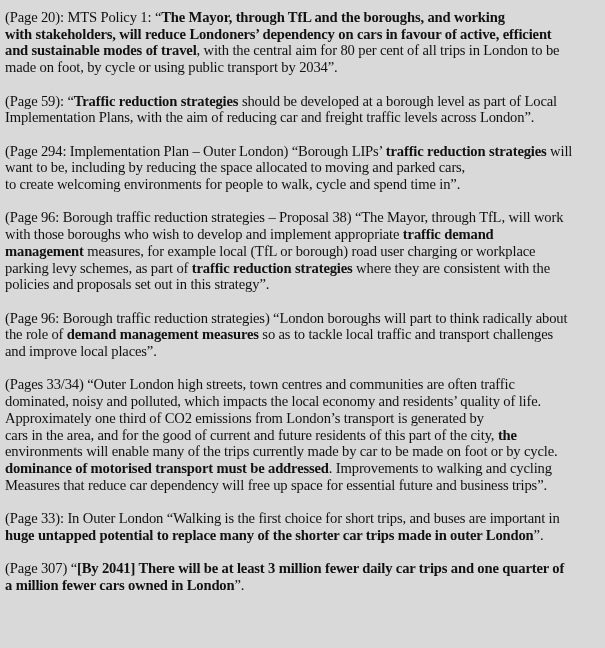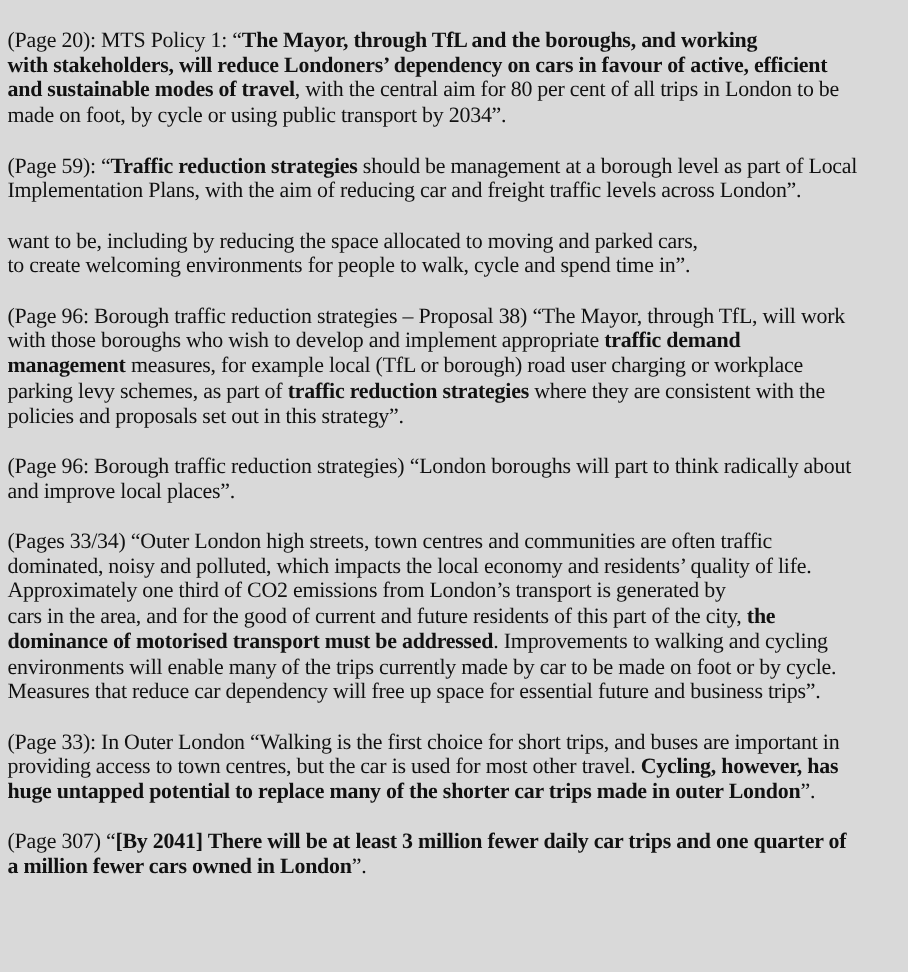--- a/index.html
+++ b/index.html
@@ -3,21 +3,21 @@
   <meta charset="utf-8">
   <style>
     html, body { margin: 0; padding: 0; }
     body {
       width: 605px; height: 648px; overflow: hidden;
       background: #d9d9d9;
       color: #111111;
       font-family: "Liberation Serif", "DejaVu Serif", serif;
     }
     .doc {
-      padding: 19px 0 0 5px;
+      padding: 9px 0 0 5px;
       width: 600px;
       box-sizing: border-box;
     }
     .para {
       margin: 0 0 16.7px 0;
       font-size: 14.6px;
       line-height: 16.7px;
       letter-spacing: -0.15px;
       white-space: normal;
     }
@@ -28,49 +28,50 @@
 <body>
 
 <div class="doc" id="doc">
     <p class="para">
       <span class="line"><span>(Page 20): MTS Policy 1: “</span><b>The Mayor, through TfL and the boroughs, and working</b></span>
       <span class="line"><b>with stakeholders, will reduce Londoners’ dependency on cars in favour of active, efficient</b></span>
       <span class="line"><b>and sustainable modes of travel</b><span>, with the central aim for 80 per cent of all trips in London to be</span></span>
       <span class="line"><span>made on foot, by cycle or using public transport by 2034”.</span></span>
     </p>
     <p class="para">
-      <span class="line"><span>(Page 59): “</span><b>Traffic reduction strategies</b><span> should be management at a borough level as part of Local</span></span>
+      <span class="line"><span>(Page 59): “</span><b>Traffic reduction strategies</b><span> should be developed at a borough level as part of Local</span></span>
       <span class="line"><span>Implementation Plans, with the aim of reducing car and freight traffic levels across London”.</span></span>
     </p>
     <p class="para">
+      <span class="line"><span>(Page 294: Implementation Plan – Outer London) “Borough LIPs’ </span><b>traffic reduction strategies</b><span> will</span></span>
       <span class="line"><span>want to be, including by reducing the space allocated to moving and parked cars,</span></span>
       <span class="line"><span>to create welcoming environments for people to walk, cycle and spend time in”.</span></span>
     </p>
     <p class="para">
       <span class="line"><span>(Page 96: Borough traffic reduction strategies – Proposal 38) “The Mayor, through TfL, will work</span></span>
       <span class="line"><span>with those boroughs who wish to develop and implement appropriate </span><b>traffic demand</b></span>
       <span class="line"><b>management</b><span> measures, for example local (TfL or borough) road user charging or workplace</span></span>
       <span class="line"><span>parking levy schemes, as part of </span><b>traffic reduction strategies</b><span> where they are consistent with the</span></span>
       <span class="line"><span>policies and proposals set out in this strategy”.</span></span>
     </p>
     <p class="para">
       <span class="line"><span>(Page 96: Borough traffic reduction strategies) “London boroughs will part to think radically about</span></span>
+      <span class="line"><span>the role of </span><b>demand management measures</b><span> so as to tackle local traffic and transport challenges</span></span>
       <span class="line"><span>and improve local places”.</span></span>
     </p>
     <p class="para">
       <span class="line"><span>(Pages 33/34) “Outer London high streets, town centres and communities are often traffic</span></span>
       <span class="line"><span>dominated, noisy and polluted, which impacts the local economy and residents’ quality of life.</span></span>
       <span class="line"><span>Approximately one third of CO2 emissions from London’s transport is generated by</span></span>
       <span class="line"><span>cars in the area, and for the good of current and future residents of this part of the city, </span><b>the</b></span>
+      <span class="line"><span>environments will enable many of the trips currently made by car to be made on foot or by cycle.</span></span>
       <span class="line"><b>dominance of motorised transport must be addressed</b><span>. Improvements to walking and cycling</span></span>
-      <span class="line"><span>environments will enable many of the trips currently made by car to be made on foot or by cycle.</span></span>
       <span class="line"><span>Measures that reduce car dependency will free up space for essential future and business trips”.</span></span>
     </p>
     <p class="para">
       <span class="line"><span>(Page 33): In Outer London “Walking is the first choice for short trips, and buses are important in</span></span>
-      <span class="line"><span>providing access to town centres, but the car is used for most other travel. </span><b>Cycling, however, has</b></span>
       <span class="line"><b>huge untapped potential to replace many of the shorter car trips made in outer London</b><span>”.</span></span>
     </p>
     <p class="para">
       <span class="line"><span>(Page 307) “</span><b>[By 2041] There will be at least 3 million fewer daily car trips and one quarter of</b></span>
       <span class="line"><b>a million fewer cars owned in London</b><span>”.</span></span>
     </p>
   </div>
 
 </body></html>

